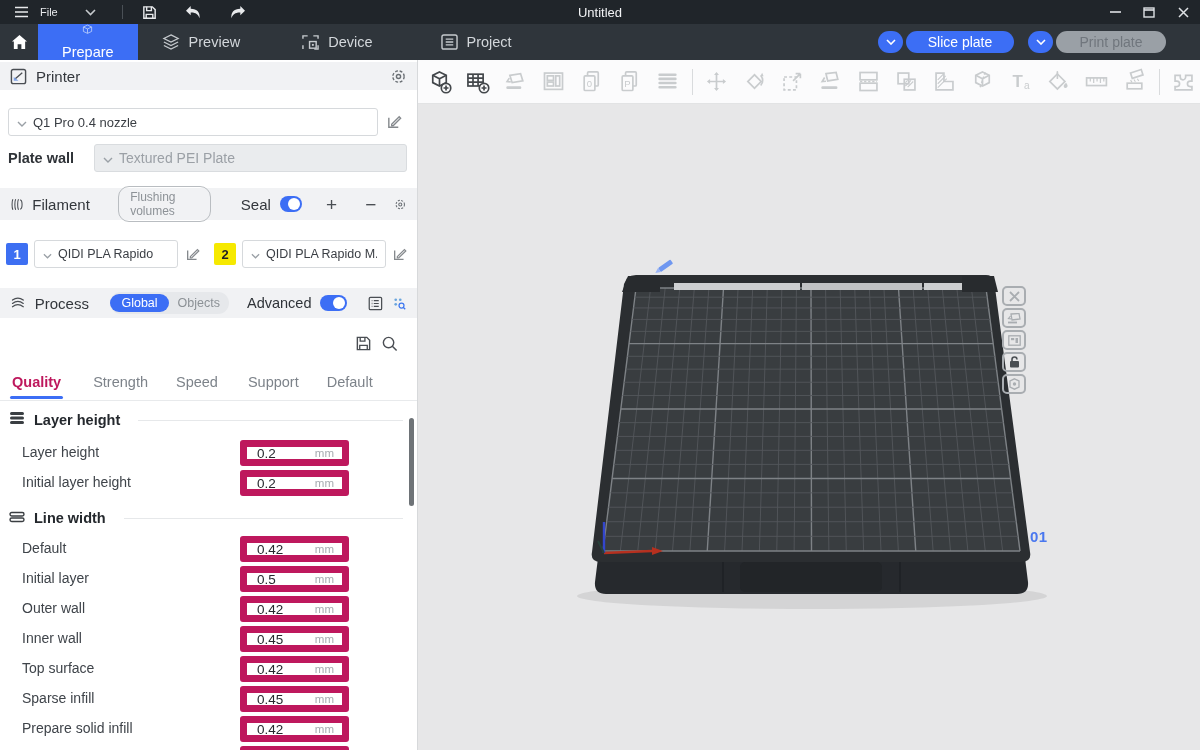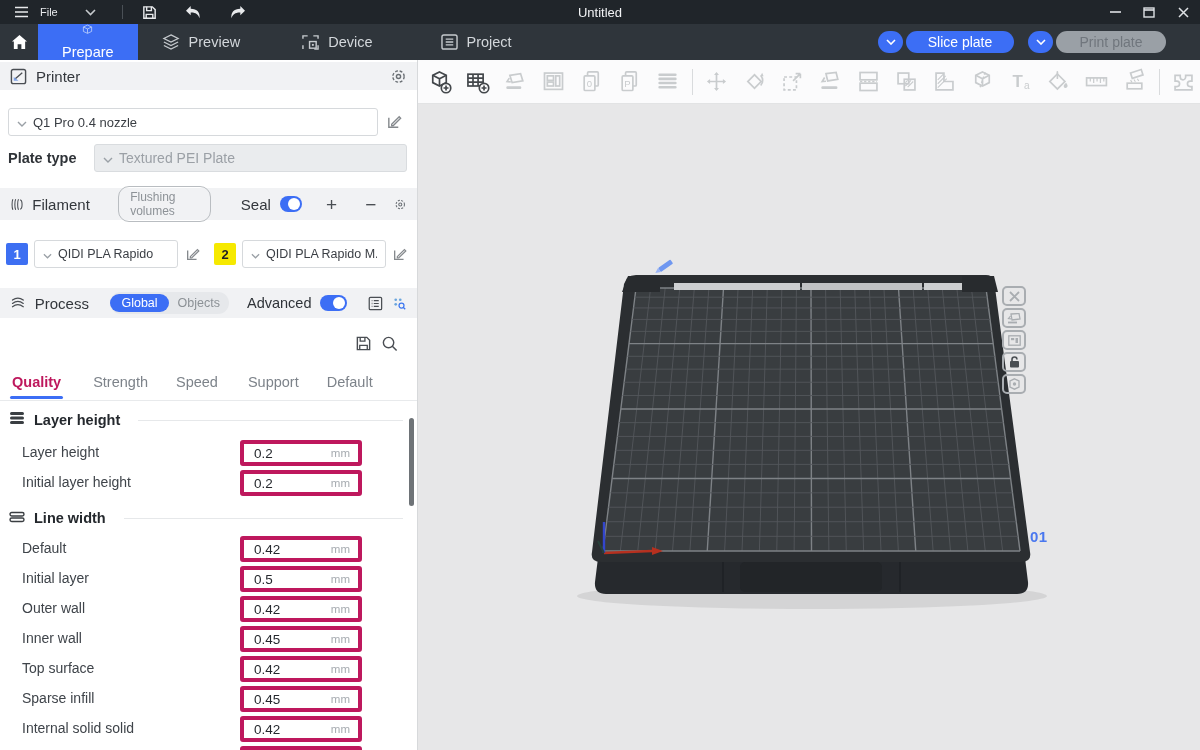--- a/index.html
+++ b/index.html
@@ -63,22 +63,22 @@
   .ptab.active { color:#be185d; font-weight:700; }
   .ptab.active:after { content:""; position:absolute; left:-2px; right:-2px; bottom:-3px; height:3px;
                        border-radius:2px; background:#3c6ef5; }
   .hdiv { position:absolute; left:0; top:340px; width:417px; height:1px; background:#e8eaec; }
 
   .set-h { display:flex; align-items:center; gap:8px; height:24px; padding-left:8px; }
   .set-h .t { font-size:14.5px; font-weight:700; color:#24282d; white-space:nowrap; }
   .set-h .rule { flex:1; height:1px; background:#e6e8ea; margin:0 14px 0 10px; }
   .set-row { position:relative; height:30px; }
   .set-row .lbl2 { position:absolute; left:22px; top:6px; font-size:14px; color:#3f444a; }
-  .valbox { position:absolute; left:240px; top:2px; width:122px; height:26px; background:#fff;
-            border:4px solid #be185d; border-radius:3px; display:flex; align-items:center; }
+  .valbox { position:absolute; left:240px; top:2px; width:109px; height:26px; background:#fff;
+            border:7px solid #be185d; border-radius:3px; display:flex; align-items:center; }
   .valbox .v { flex:1; padding-left:10px; font-size:13.5px; color:#26292e; }
   .valbox .u { padding-right:8px; font-size:11.5px; color:#a6abb0; }
   .scrollthumb { position:absolute; right:3px; top:358px; width:5px; height:88px; border-radius:3px; background:#6e7377; }
 
   
   .toolbar { position:absolute; left:418px; top:60px; width:782px; height:44px; background:#fbfbfc;
              border-bottom:1px solid #e2e3e4; display:flex; align-items:center; padding-left:6px; overflow:hidden; }
   .tool { width:30px; height:30px; margin-right:8px; display:flex; align-items:center; justify-content:center; flex:0 0 auto; }
   .tool.on { color:#43474b; } .tool.off { color:#c9ccce; }
   .tsep { width:1px; height:26px; background:#d9dbdd; margin:0 8px 0 2px; flex:0 0 auto; }
@@ -222,21 +222,21 @@
           </svg></span>
       <span>Q1 Pro 0.4 nozzle</span>
     </div>
     <span class="editbtn" style="left:385px; top:52px">
       <svg width="17" height="17" viewBox="0 0 18 18">
           <path d="M3 5v10h10" fill="none" stroke="#85898d" stroke-width="1.5"></path>
           <path d="M6 12 14 4l1.5 1.5-8 8H6Z" fill="none" stroke="#85898d" stroke-width="1.4"></path>
         </svg>
     </span>
 
-    <span class="lbl" style="position:absolute; left:8px; top:90px; font-weight:600">Plate type</span>
+    <span class="lbl" style="position:absolute; left:8px; top:90px; font-weight:600">Plate wall</span>
     <div class="selectbox" style="left:94px; top:84px; width:313px; background:#eaecee; border-color:#d9dcdf; color:#9ba0a6">
       <span class="chv"><svg width="10" height="6" viewBox="0 0 10 6">
             <path d="M1 1l4 4 4-4" stroke="#9aa0a6" stroke-width="1.4" fill="none"></path>
           </svg></span>
       <span style="font-size:14px">Textured PEI Plate</span>
     </div>
 
     <div class="sec-h" style="top:128px; height:32px">
       <svg width="18" height="17" viewBox="0 0 19 18">
           <path d="M4 2C2.6 4.5 2.6 13.5 4 16M8 2C6.6 4.5 6.6 13.5 8 16M12 2c-1.4 2.5-1.4 11.5 0 14M15 2.5c3 1 3 12 0 13" fill="none" stroke="#4a4e53" stroke-width="1.5" stroke-linecap="round"></path>
@@ -412,21 +412,21 @@
           </span>
         </div>
         <div class="set-row">
           <span class="lbl2">Sparse infill</span>
           <span class="valbox">
             <span class="v">0.45</span>
             <span class="u">mm</span>
           </span>
         </div>
         <div class="set-row">
-          <span class="lbl2">Internal solid solid</span>
+          <span class="lbl2">Prepare solid infill</span>
           <span class="valbox">
             <span class="v">0.42</span>
             <span class="u">mm</span>
           </span>
         </div>
         <div class="set-row">
           <span class="valbox"></span>
         </div>
       </div>
 

